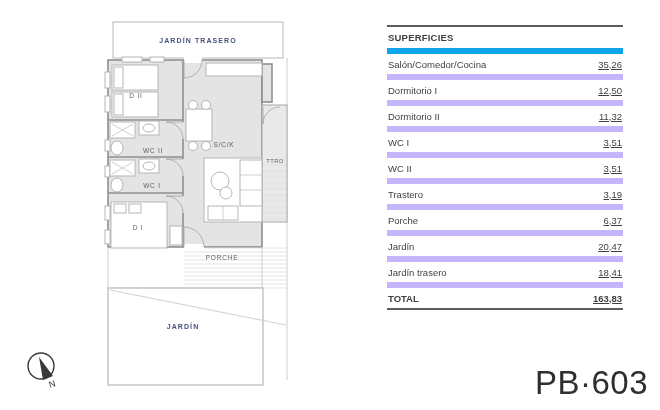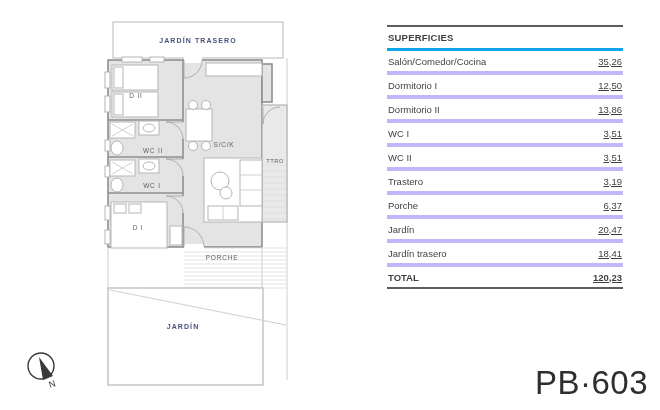--- a/index.html
+++ b/index.html
@@ -22,24 +22,24 @@
   .garden-label{font-family:"Liberation Sans",sans-serif;font-size:7px;fill:#46527b;
                 font-weight:bold;letter-spacing:1.1px;text-anchor:middle;}
   .ttro-label{font-size:5.8px;letter-spacing:.4px;}
   .compass-ring{fill:#fff;stroke:#3a3a3a;stroke-width:1.4;}
   .compass-needle{fill:#3a3a3a;stroke:none;}
   .compass-n{font-family:"Liberation Sans",sans-serif;font-size:9px;fill:#3a3a3a;}
   
   .surf-table{position:absolute;left:387px;top:25px;width:236px;
               border-top:2px solid #5e5e5e;font-size:9.5px;}
   .surf-row{display:flex;justify-content:space-between;align-items:center;
-            height:20px;border-bottom:4px solid #c4b5fd;padding:0 1px;}
+            height:20px;border-bottom:6px solid #c4b5fd;padding:0 1px;}
   .surf-row .val{text-align:right;text-decoration:underline;}
   .surf-header{height:21px;font-weight:bold;letter-spacing:.2px;
-               border-bottom:3px solid #0ea5e9;}
+               border-bottom:6px solid #0ea5e9;}
   .surf-total{font-weight:bold;border-bottom:2px solid #5e5e5e;gap:12px;}
   
   .unit-code{position:absolute;right:12px;top:364px;font-size:33px;color:#2f2f2f;
              letter-spacing:.5px;}
 </style>
 </head>
 <body>
 
 <div class="stage">
 
@@ -176,21 +176,21 @@
         <div class="surf-row">
     <span>Salón/Comedor/Cocina</span>
     <span class="val">35,26</span>
   </div>
         <div class="surf-row">
     <span>Dormitorio I</span>
     <span class="val">12,50</span>
   </div>
         <div class="surf-row">
     <span>Dormitorio II</span>
-    <span class="val">13,86</span>
+    <span class="val">11,32</span>
   </div>
         <div class="surf-row">
     <span>WC I</span>
     <span class="val">3,51</span>
   </div>
         <div class="surf-row">
     <span>WC II</span>
     <span class="val">3,51</span>
   </div>
         <div class="surf-row">
@@ -205,18 +205,18 @@
     <span>Jardín</span>
     <span class="val">20,47</span>
   </div>
         <div class="surf-row">
     <span>Jardín trasero</span>
     <span class="val">18,41</span>
   </div>
       </div>
     <div class="surf-row surf-total">
       <span>TOTAL</span>
-      <span class="val">120,23</span>
+      <span class="val">163,83</span>
     </div>
   </div>
 
   <div class="unit-code">PB·603</div>
 </div>
 
 </body></html>

